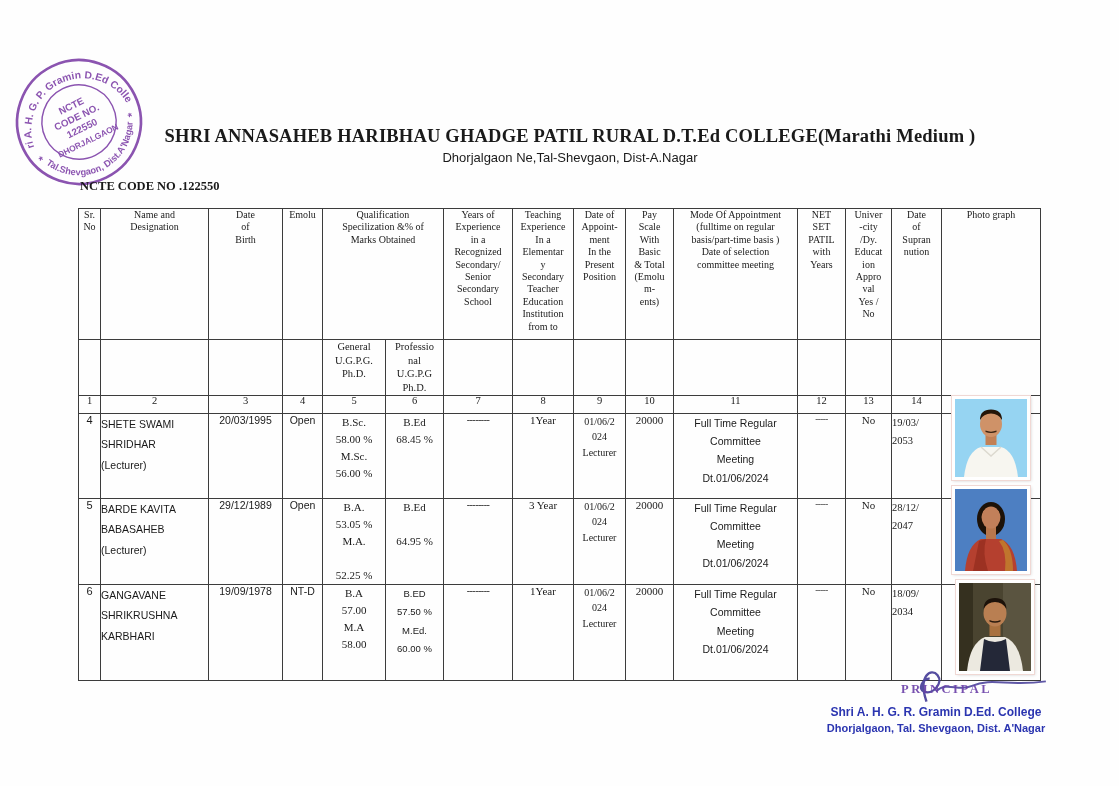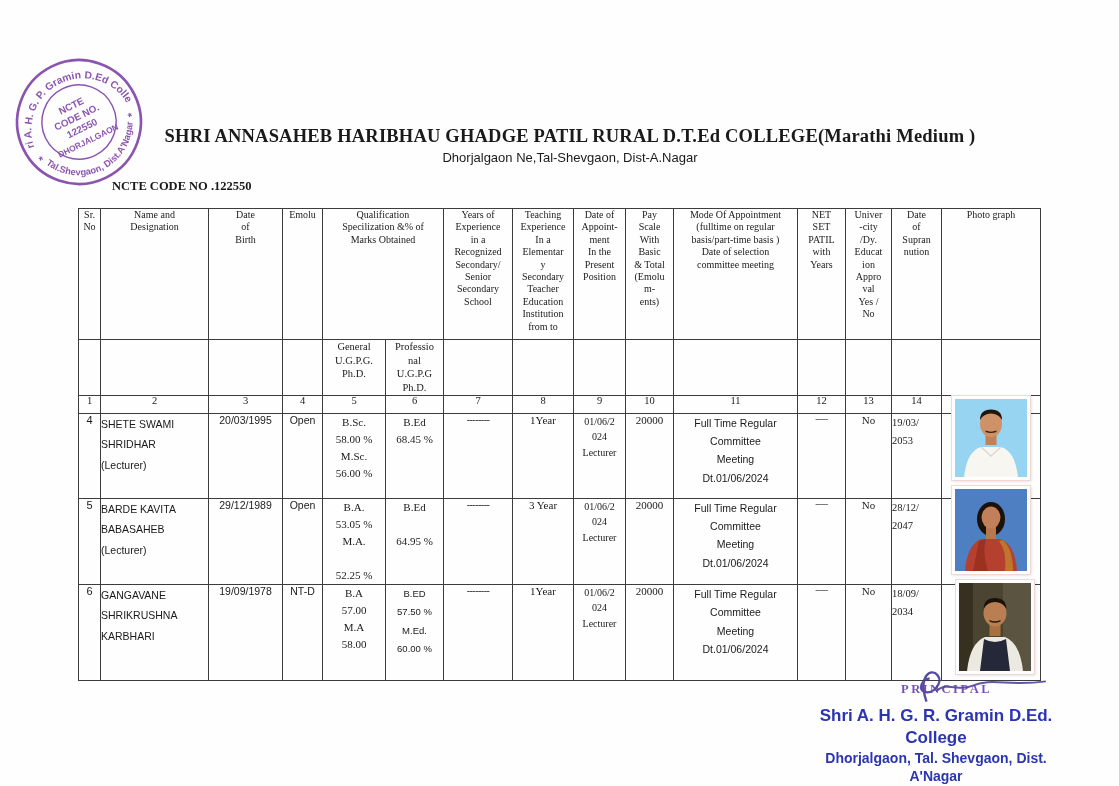--- a/index.html
+++ b/index.html
@@ -28,21 +28,20 @@
   .head-block {
     position: absolute; left: 130px; top: 126px; width: 880px;
     text-align: center;
   }
   .head-title { font: bold 18.5px/1.15 "Liberation Serif", serif; letter-spacing: .2px; }
   .head-addr  { font: 13px/1.2 "Liberation Sans", sans-serif; margin-top: 3px; }
   .head-file  { font: bold 12.5px/1.2 "Liberation Serif", serif; }
   .ncte-line  {
     position: absolute; left: 80px; top: 179px;
     font: bold 12.5px "Liberation Serif", serif;
-    margin-left: 32px;
   }
 
   
   table.t {
     position: absolute; left: 78px; top: 208px;
     width: 962px; border-collapse: collapse; table-layout: fixed;
   }
   .t td, .t th {
     border: 1px solid #3c3c3c;
     padding: 0; vertical-align: top;
@@ -84,22 +83,22 @@
   .principal {
     position: absolute; left: 901px; top: 682px;
     font: bold 12.5px "Liberation Serif", serif;
     color: #6a3fa8; letter-spacing: 2.5px; opacity: .9;
   }
   .foot-lines {
     position: absolute; left: 818px; top: 705px; width: 236px;
     text-align: center; color: #2b35b0;
     font-family: "Liberation Sans", sans-serif;
   }
-  .foot-l1 { font-weight: bold; font-size: 17px; line-height: 1.3; }
-  .foot-l2 { font-weight: bold; font-size: 14px; line-height: 1.3; }
+  .foot-l1 { font-weight: bold; font-size: 12px; line-height: 1.3; }
+  .foot-l2 { font-weight: bold; font-size: 11px; line-height: 1.3; }
 </style>
 </head>
 <body>
 
 <div class="page">
 
   <div class="stamp">
     <svg viewBox="0 0 130 130">
       <defs>
         <path id="arcTop" d="M 15.2 69 A 50 50 0 0 1 114.8 69" fill="none"></path>

